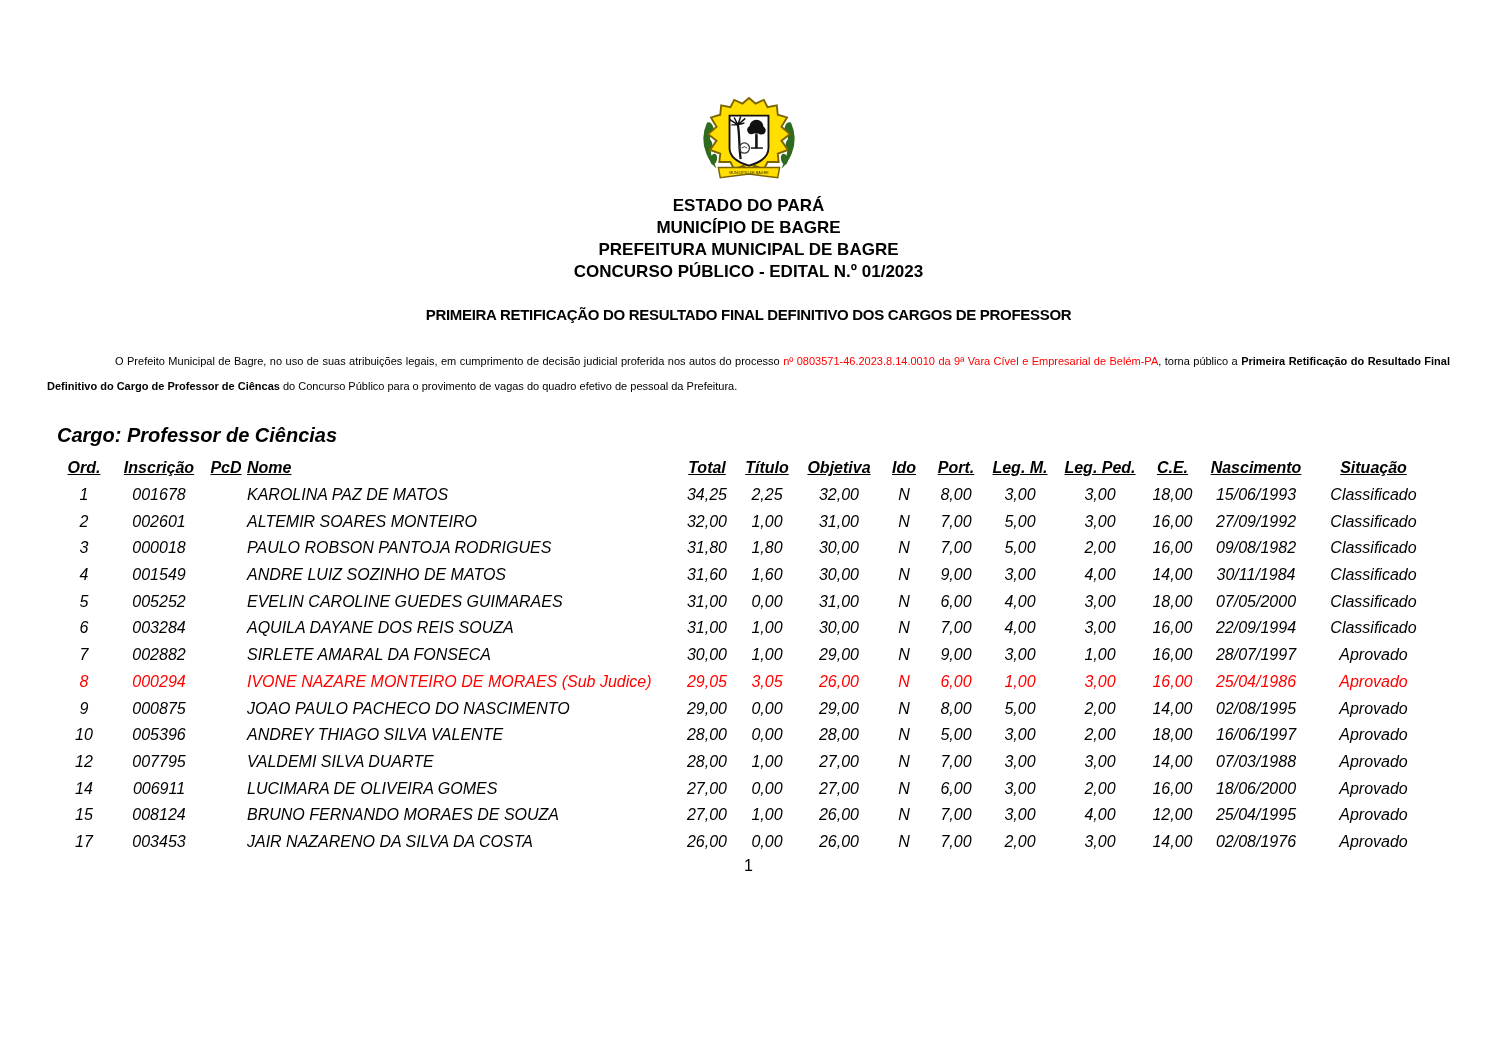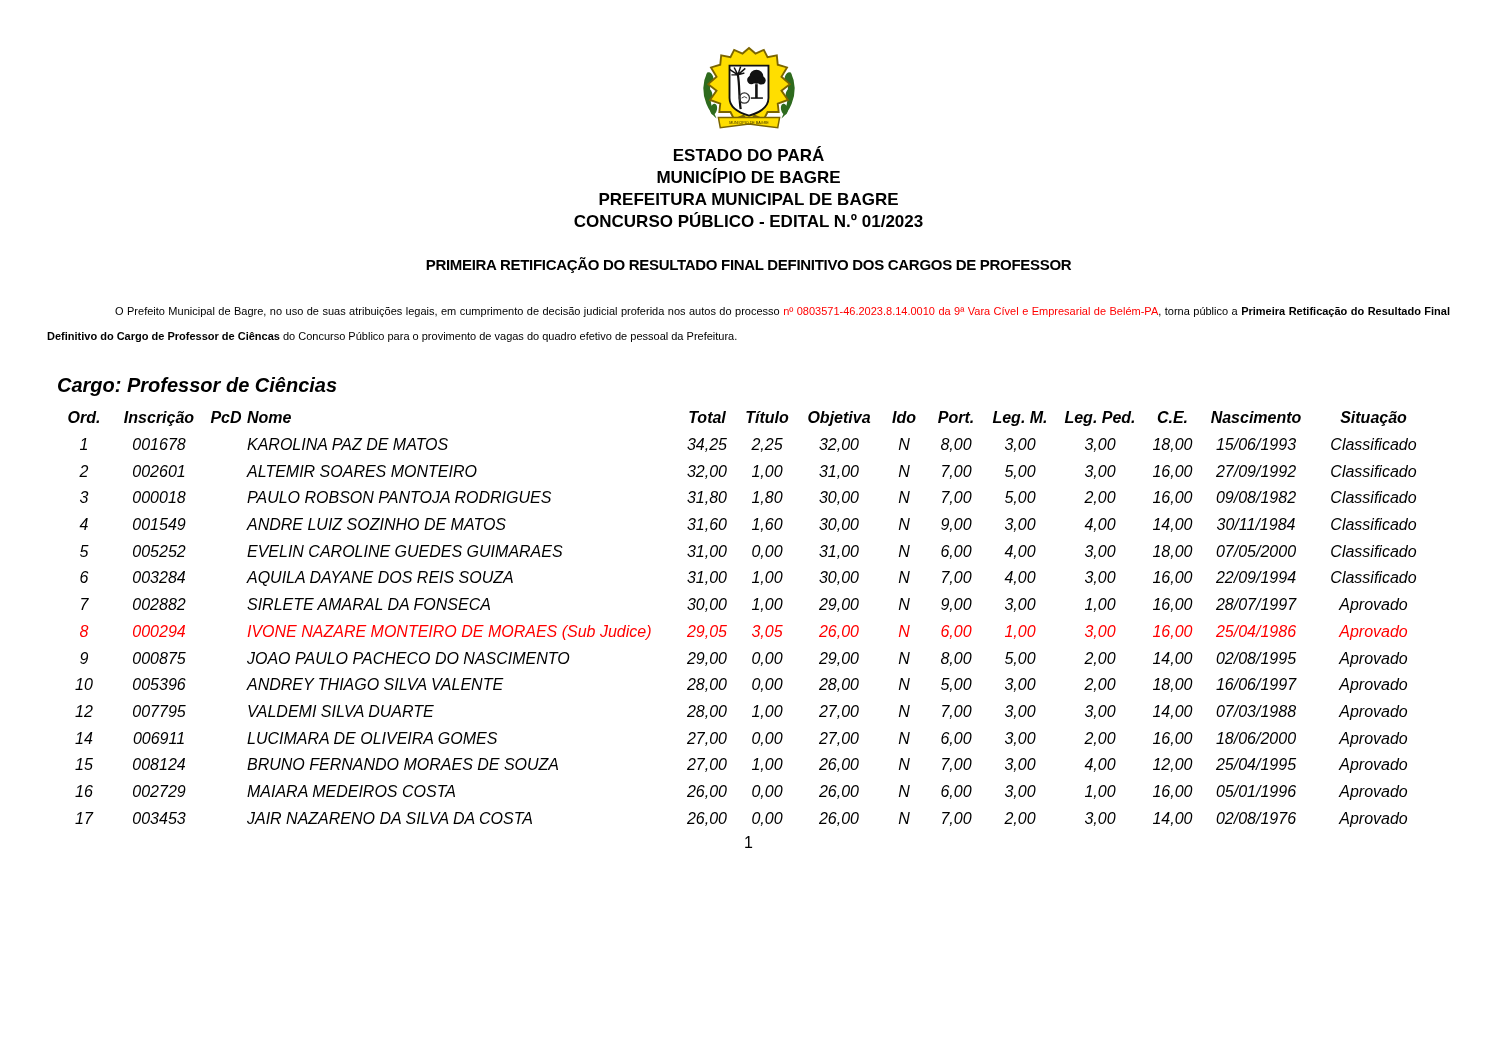--- a/index.html
+++ b/index.html
@@ -9,21 +9,21 @@
     --green:#2e6b1e;
     --ink:#000000;
   }
   *{box-sizing:border-box;}
   html,body{margin:0;padding:0;}
   body{
     width:1497px;height:1058px;background:#ffffff;
     font-family:"Liberation Sans",sans-serif;color:var(--ink);
     overflow:hidden;
   }
-  .page{position:relative;width:1497px;height:1058px;padding-top:45px;}
+  .page{position:relative;width:1497px;height:1058px;padding-top:95px;}
 
   
   .crest-wrap{text-align:center;line-height:0;}
   .header-lines{margin-top:5px;text-align:center;font-weight:bold;font-size:17px;line-height:22px;}
   .doc-title{margin-top:23px;text-align:center;font-weight:bold;font-size:15px;letter-spacing:-0.3px;}
 
   
   .intro{
     margin:26px 47px 0 47px;
     font-size:11px;line-height:24.5px;
@@ -41,21 +41,21 @@
   
   table.results{
     border-collapse:collapse;table-layout:fixed;
     margin:8px 0 0 55px;width:1380px;
     font-style:italic;font-size:16px;
   }
   table.results th,table.results td{
     padding:0;white-space:nowrap;overflow:visible;
     height:26.7px;text-align:center;font-weight:normal;vertical-align:middle;
   }
-  table.results thead th{font-weight:bold;}
+  table.results thead th{font-weight:bold;text-decoration:underline;}
   table.results .left{text-align:left;}
   tr.highlight td{color:var(--red);}
 
   .page-number{margin-top:2px;text-align:center;font-size:16px;}
 </style>
 </head>
 <body>
 
 <div class="page">
 
@@ -343,36 +343,20 @@
           <td>26,00</td>
           <td>N</td>
           <td>7,00</td>
           <td>3,00</td>
           <td>4,00</td>
           <td>12,00</td>
           <td>25/04/1995</td>
           <td>Aprovado</td>
         </tr>
         <tr>
-          <td>16</td>
-          <td>002729</td>
-          <td></td>
-          <td class="left">MAIARA MEDEIROS COSTA</td>
-          <td>26,00</td>
-          <td>0,00</td>
-          <td>26,00</td>
-          <td>N</td>
-          <td>6,00</td>
-          <td>3,00</td>
-          <td>1,00</td>
-          <td>16,00</td>
-          <td>05/01/1996</td>
-          <td>Aprovado</td>
-        </tr>
-        <tr>
           <td>17</td>
           <td>003453</td>
           <td></td>
           <td class="left">JAIR NAZARENO DA SILVA DA COSTA</td>
           <td>26,00</td>
           <td>0,00</td>
           <td>26,00</td>
           <td>N</td>
           <td>7,00</td>
           <td>2,00</td>

